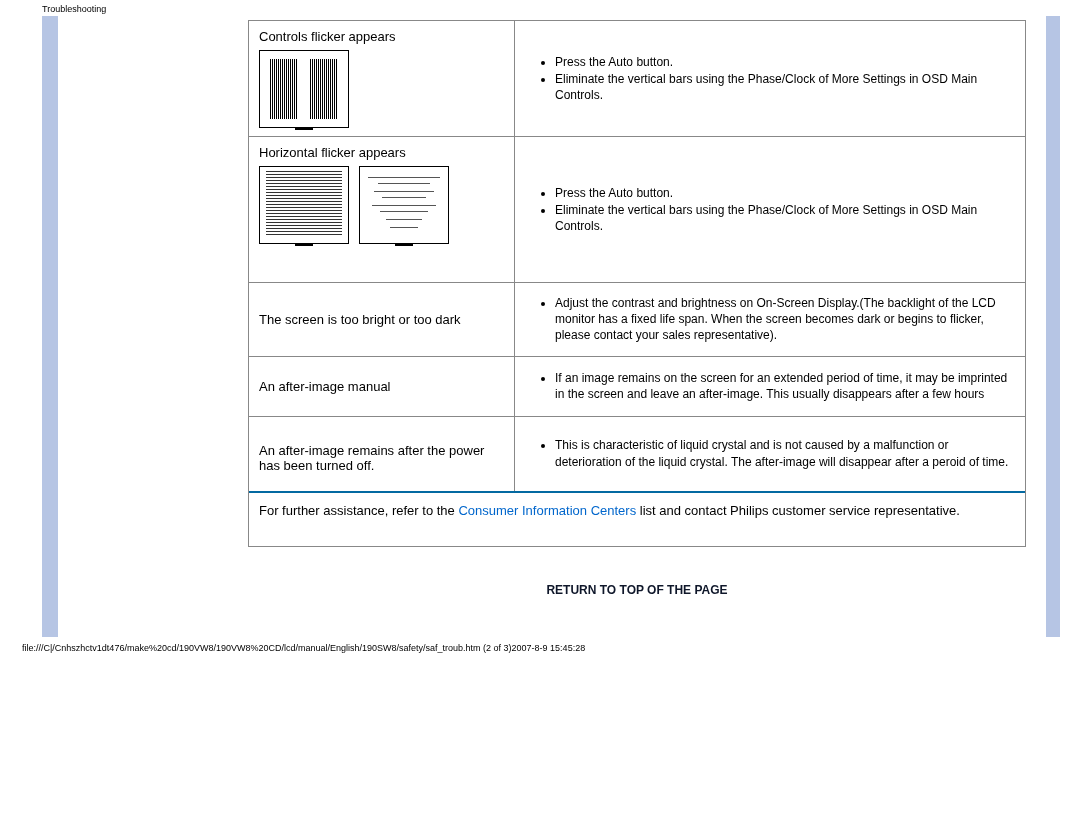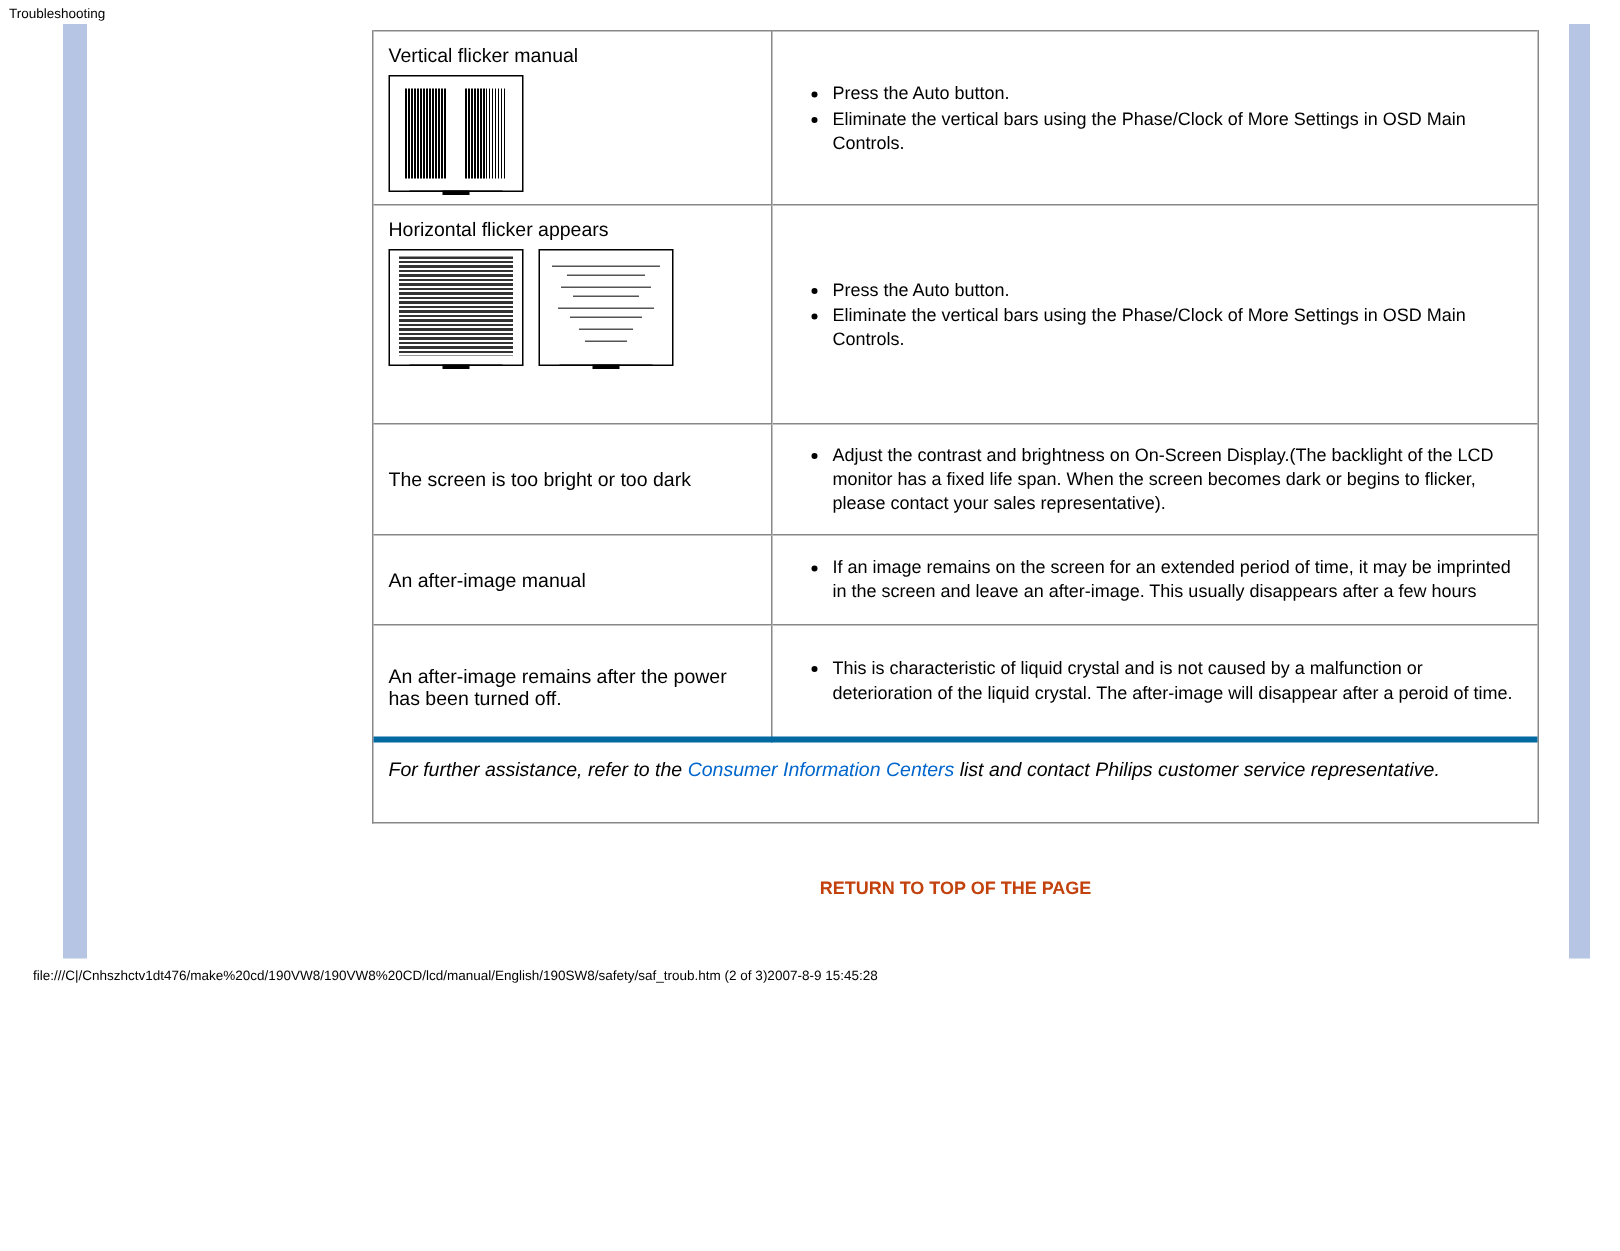--- a/index.html
+++ b/index.html
@@ -7,20 +7,21 @@
     padding: 0;
     font-family: Arial, Helvetica, sans-serif;
     font-size: 13px;
     color: #000;
     background: #fff;
     width: 1080px;
   }
   .header-label {
     font-size: 9px;
     padding: 4px 6px 2px 6px;
+    margin-left: 36px;
   }
   .outer {
     display: flex;
     margin: 0 20px 0 42px;
   }
   .left-stripe {
     width: 16px;
     background: #b6c5e4;
   }
   .right-stripe {
@@ -123,30 +124,29 @@
   }
   .monitor .lines-h-sparse {
     position: absolute;
     left: 8px;
     right: 8px;
     height: 1px;
     background: #555;
   }
   .footer-row td {
     border: none;
-    border-top: 4px solid #0369a1;
+    border-top: 2px solid #0369a1;
     padding: 10px 10px 28px 10px;
     font-size: 13px;
-    font-style: italic;
   }
   .link-blue {
     color: #0066cc;
   }
   .return-link {
-    color: #c2410c;
+    color: #0f172a;
     font-size: 12px;
     font-weight: bold;
     text-align: center;
     padding: 36px 0 10px 0;
     display: block;
   }
   .file-path {
     font-size: 9px;
     padding: 6px 0 8px 22px;
     color: #000;
@@ -159,21 +159,21 @@
 
 <div class="outer">
   <div class="left-stripe"></div>
   <div class="middle">
     <div class="main-box">
       <table>
 
         <tbody>
             <tr>
           <td class="cell-left">
-            <div>Vertical flicker manual</div>
+            <div>Controls flicker appears</div>
             <div class="monitor-row">
               <div class="monitor">
                 <div class="lines-v left"></div>
                 <div class="lines-v right"></div>
                 <div class="stand"></div>
               </div>
             </div>
           </td>
           <td class="cell-right">
             <ul>

